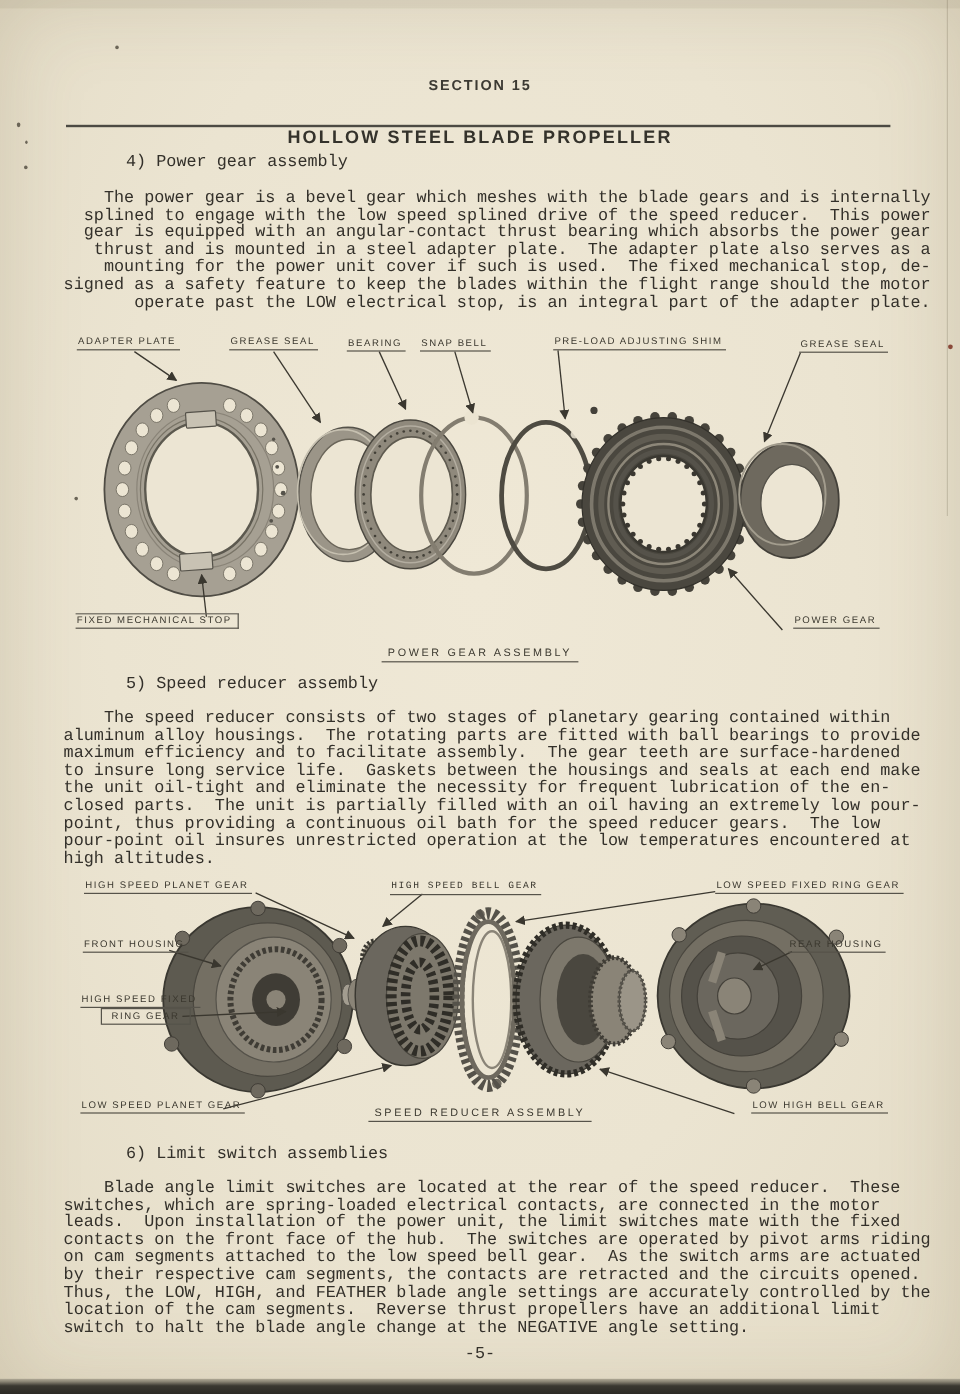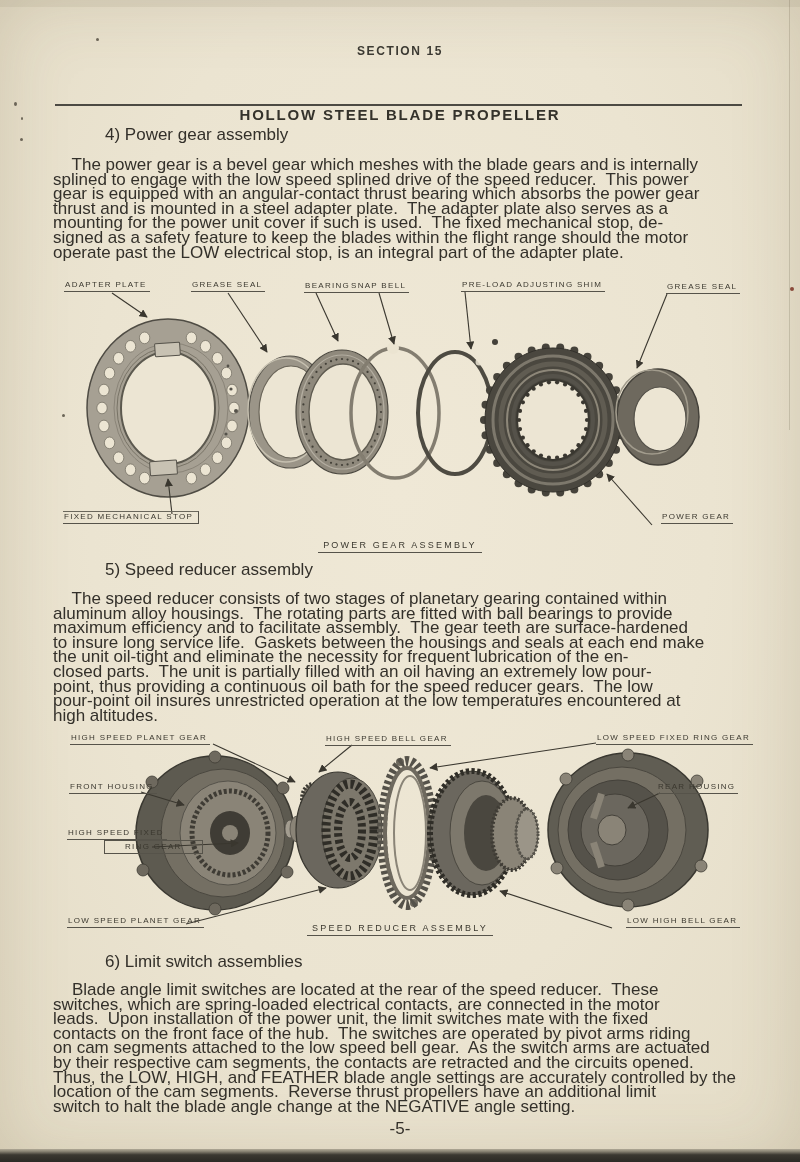--- a/index.html
+++ b/index.html
@@ -5,33 +5,33 @@
   html,body{margin:0;padding:0;background:#23211d;}
   .page{
     position:relative;width:800px;height:1162px;overflow:hidden;
     background:
       radial-gradient(ellipse at 50% 42%, #efe8d6 0%, #ebe4d1 55%, #e3dbc5 100%);
     box-shadow:inset 0 0 70px rgba(110,95,60,.18);
     font-family:"Liberation Sans",sans-serif;
   }
   .abs{position:absolute;}
   .centered{left:0;width:100%;text-align:center;}
-  .sec-label{font:600 12px "Liberation Sans",sans-serif;letter-spacing:1.6px;color:#3c3a33;}
+  .sec-label{font:600 12px "Liberation Sans",sans-serif;letter-spacing:1.6px;color:#3c3a33;margin-top:20px;}
   .doc-title{font:700 15px "Liberation Sans",sans-serif;letter-spacing:1.8px;color:#34322b;margin-top:28px;}
   .rule{height:2px;background:#4c4a43;}
   .mono{
-    font-family:Liberation Sans, sans-serif;
-    font-size:17px;line-height:14.6px;color:#33302a;white-space:pre;
+    font-family:Liberation Mono, monospace;
+    font-size:14px;line-height:14.6px;color:#33302a;white-space:pre;
   }
   .flabel{
     position:absolute;font:8px "Liberation Sans",sans-serif;letter-spacing:1.3px;
     color:#3b382f;white-space:nowrap;border-bottom:1px solid #56534a;
     padding:0 3px 2px 1px;z-index:3;
   }
-  .flabel.boxed{border:1px solid #56534a;padding:1px 20px 2px;margin-left:20px;}
+  .flabel.boxed{border:1px solid #56534a;padding:1px 8px 2px;}
   .flabel.rbox{border-right:1px solid #56534a;border-top:1px solid #6a675c;padding-right:5px;}
   .fcap-wrap{position:absolute;left:0;width:100%;text-align:center;z-index:3;}
   .fcap{
     display:inline-block;font:9px "Liberation Sans",sans-serif;letter-spacing:2.2px;
     color:#3b382f;border-bottom:1px solid #56534a;padding:0 5px 2px;text-align:center;
   }
   .fig-svg{position:absolute;left:0;z-index:1;}
   .speck{position:absolute;border-radius:50%;background:#6b6557;}
   .edge-bottom{
     position:absolute;left:0;bottom:0;width:100%;height:13px;
@@ -52,21 +52,21 @@
   <span class="speck" style="left:21px;top:117px;width:2px;height:3px;"></span>
   <span class="speck" style="left:20px;top:138px;width:3px;height:3px;"></span>
   <span class="speck" style="left:790px;top:287px;width:4px;height:4px;background:#8a4a3a;"></span>
   <span class="speck" style="left:62px;top:414px;width:3px;height:3px;"></span>
 
   <div class="abs centered sec-label" style="top:44px;">SECTION 15</div>
   <div class="abs centered doc-title" style="top:78px;">HOLLOW STEEL BLADE PROPELLER</div>
   <div class="abs rule" style="left:55px;top:104px;width:687px;"></div>
 
   <div class="abs mono" style="left:105px;top:128px;">4) Power gear assembly</div>
-  <div class="abs mono" style="left:53px;top:158px;">    The power gear is a bevel gear which meshes with the blade gears and is internally
+  <div class="abs mono" style="left:53px;top:158px;text-align:right;">    The power gear is a bevel gear which meshes with the blade gears and is internally
 splined to engage with the low speed splined drive of the speed reducer.  This power
 gear is equipped with an angular-contact thrust bearing which absorbs the power gear
 thrust and is mounted in a steel adapter plate.  The adapter plate also serves as a
 mounting for the power unit cover if such is used.  The fixed mechanical stop, de-
 signed as a safety feature to keep the blades within the flight range should the motor
 operate past the LOW electrical stop, is an integral part of the adapter plate.</div>
 
   <svg id="fig1-art" class="fig-svg" style="top:278px;" width="800" height="260" viewBox="0 278 800 260">
     <defs>
       <marker id="arw" viewBox="0 0 10 10" refX="9" refY="5" markerWidth="7.5" markerHeight="7.5" orient="auto">
@@ -248,21 +248,21 @@
       <line x1="379" y1="293" x2="394" y2="344"></line>
       <line x1="465" y1="292" x2="471" y2="349"></line>
       <line x1="667" y1="294" x2="637" y2="368"></line>
       <line x1="172" y1="514" x2="168" y2="479"></line>
       <line x1="652" y1="525" x2="607" y2="474"></line>
     </g>
   </svg>
 
   <div class="flabel" style="left:64px;top:280px;text-align:right;">ADAPTER PLATE</div>
   <div class="flabel" style="left:191px;top:280px;">GREASE SEAL</div>
-  <div class="flabel" style="left:304px;top:281px;text-align:center;">BEARING</div>
+  <div class="flabel" style="left:289px;top:281px;text-align:center;">BEARING</div>
   <div class="flabel" style="left:350px;top:281px;">SNAP BELL</div>
   <div class="flabel" style="left:461px;top:280px;">PRE-LOAD ADJUSTING SHIM</div>
   <div class="flabel" style="left:666px;top:282px;">GREASE SEAL</div>
   <div class="flabel rbox" style="left:63px;top:511px;">FIXED MECHANICAL STOP</div>
   <div class="flabel" style="left:661px;top:512px;">POWER GEAR</div>
   <div class="fcap-wrap" style="top:534px;">
     <span class="fcap">POWER GEAR ASSEMBLY</span>
   </div>
 
   <div class="abs mono" style="left:105px;top:563px;">5) Speed reducer assembly</div>
@@ -339,21 +339,21 @@
       <line x1="596" y1="743" x2="430" y2="768"></line>
       <line x1="141" y1="792" x2="184" y2="805"></line>
       <line x1="660" y1="793" x2="628" y2="808"></line>
       <line x1="152" y1="847" x2="238" y2="843"></line>
       <line x1="186" y1="924" x2="326" y2="888"></line>
       <line x1="612" y1="928" x2="500" y2="891"></line>
     </g>
   </svg>
 
   <div class="flabel" style="left:70px;top:733px;">HIGH SPEED PLANET GEAR</div>
-  <div class="flabel" style="left:325px;top:734px;">HIGH SPEED BELL GEAR</div>
+  <div class="flabel" style="left:325px;top:734px;font-family:Liberation Mono, monospace;">HIGH SPEED BELL GEAR</div>
   <div class="flabel" style="left:596px;top:733px;">LOW SPEED FIXED RING GEAR</div>
   <div class="flabel" style="left:69px;top:782px;">FRONT HOUSING</div>
   <div class="flabel" style="left:657px;top:782px;">REAR HOUSING</div>
   <div class="flabel" style="left:67px;top:828px;">HIGH SPEED FIXED</div>
   <div class="flabel boxed" style="left:84px;top:840px;">RING GEAR</div>
   <div class="flabel" style="left:67px;top:916px;">LOW SPEED PLANET GEAR</div>
   <div class="flabel" style="left:626px;top:916px;">LOW HIGH BELL GEAR</div>
   <div class="fcap-wrap" style="top:917px;">
     <span class="fcap">SPEED REDUCER ASSEMBLY</span>
   </div>

